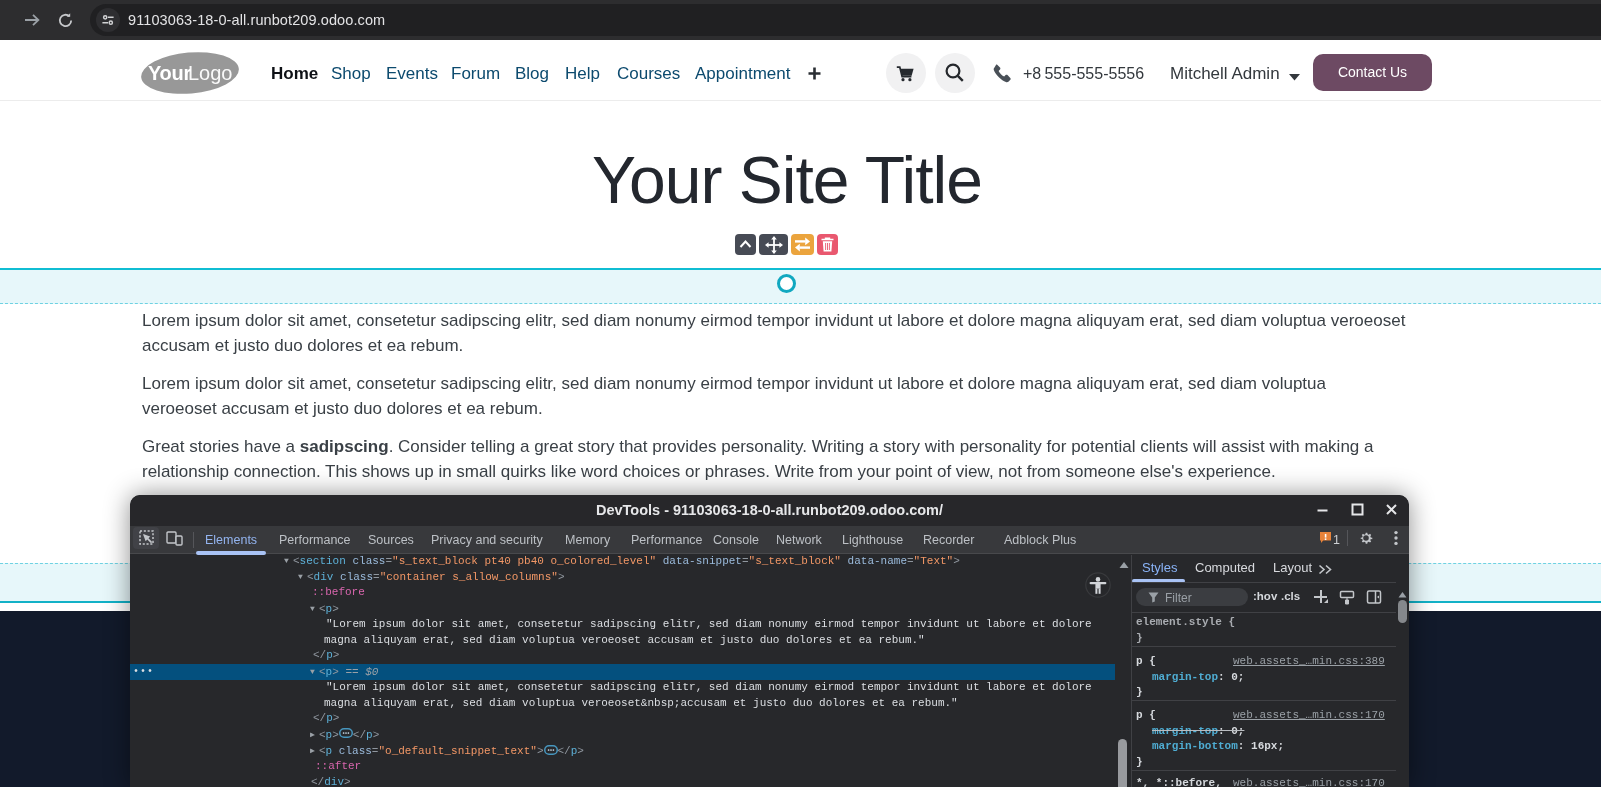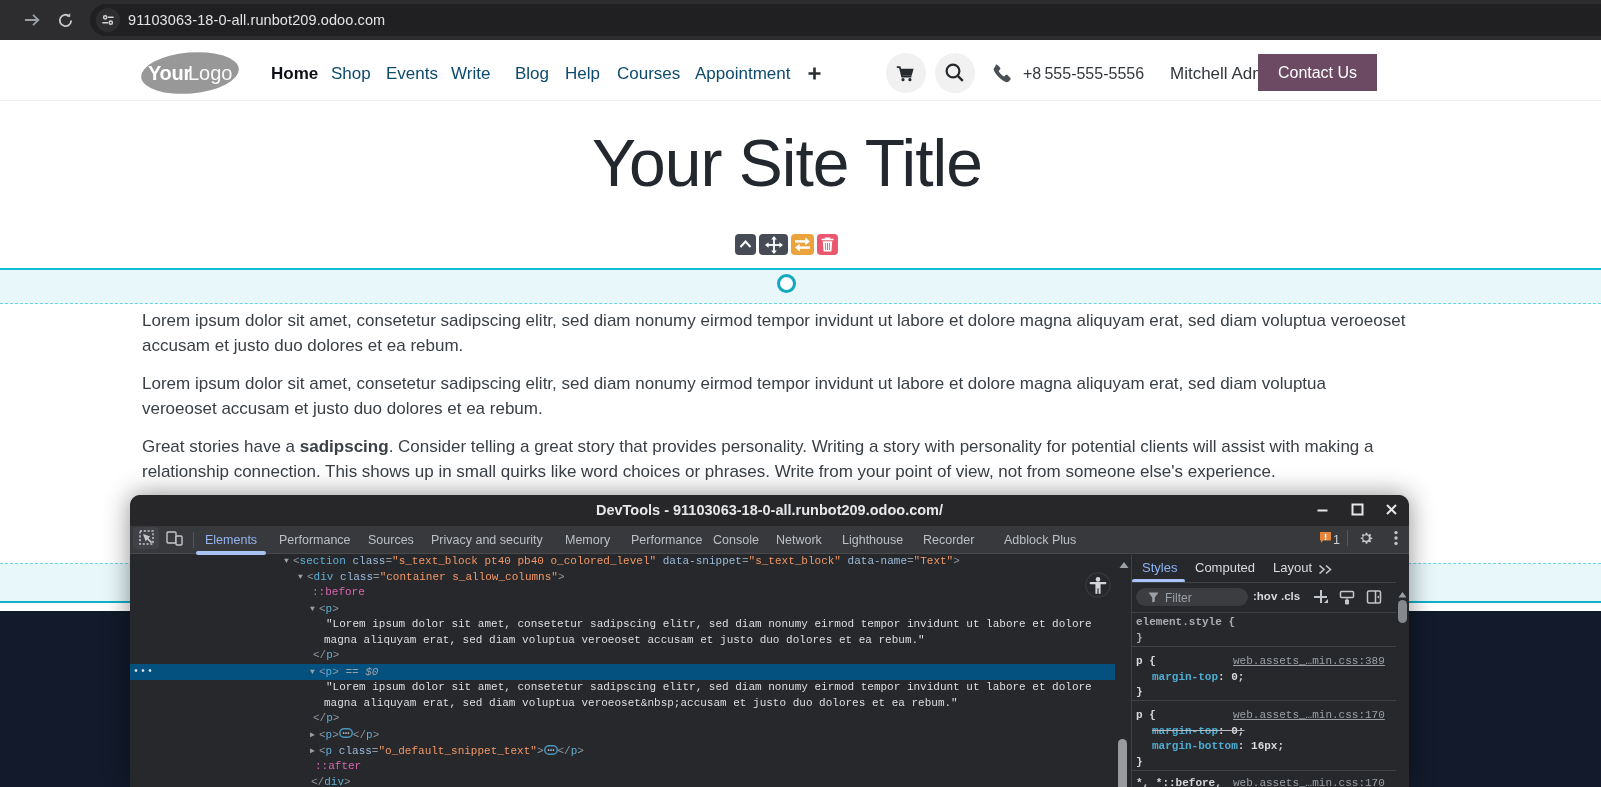--- a/index.html
+++ b/index.html
@@ -10,25 +10,25 @@
   #topbar { position:absolute; left:0; top:0; width:1601px; height:40px; background:#2d2d2f; }
   #urlpill { position:absolute; left:90px; top:4px; width:1511px; height:32px;
     background:#202022; border-radius:16px 0 0 16px; }
   #urltxt { position:absolute; left:128px; top:12px; font-size:14.5px; color:#e3e3e5; letter-spacing:0.1px; }
   
   #header { position:absolute; left:0; top:40px; width:1601px; height:61px; background:#fff;
     border-bottom:1px solid #ececec; }
   .nav { position:absolute; top:24px; font-size:17px; color:#0c4a6e; }
   .nav.active { color:#0e1116; font-weight:700; }
   .hcirc { position:absolute; top:13px; width:40px; height:40px; border-radius:50%; background:#f1f1f2; }
-  #contact { position:absolute; left:1258px; top:14px; width:119px; height:37px;
-    background:#6d4a63; border-radius:0; color:#fff; font-size:16px; font-weight:500;
+  #contact { position:absolute; left:1313px; top:14px; width:119px; height:37px;
+    background:#6d4a63; border-radius:10px; color:#fff; font-size:14px; font-weight:500;
     text-align:center; line-height:37px; }
   
-  #h1wrap { position:absolute; left:0; top:130px; width:1574px; text-align:center; }
+  #h1wrap { position:absolute; left:0; top:147px; width:1574px; text-align:center; }
   #h1wrap h1 { font-size:66px; font-weight:500; color:#23272e; letter-spacing:-1.0px; line-height:66px;}
   .tbtn { position:absolute; top:234px; height:21px; border-radius:4px; }
   #dz1 { position:absolute; left:0; top:268px; width:1601px; height:36px;
     background:#e7f7fa; border-top:2.5px solid #10bdd3; border-bottom:1px dashed #6ed2e2; }
   #dz1c { position:absolute; left:777px; top:274px; width:19px; height:19px; border-radius:50%;
     background:#fff; border:3px solid #11a8c0; }
   #content { position:absolute; left:142px; top:308px; width:1330px;
     font-size:17px; line-height:25px; color:#3a4046; }
   #content p { margin:0 0 13px 0; }
   #dz2 { position:absolute; left:0; top:563px; width:1601px; height:39.5px;
@@ -84,21 +84,21 @@
 
 <div id="header">
   <svg class="abs" style="left:138px;top:9px" width="104" height="48" viewBox="0 0 104 48">
     <ellipse cx="52" cy="24" rx="49" ry="20.5" fill="#989898" transform="rotate(-5 52 24)"></ellipse>
     <text x="10" y="31" font-size="20" font-weight="700" fill="#fff" letter-spacing="-0.3">Your</text>
     <text x="50" y="31" font-size="20" font-weight="400" fill="#fff" opacity="0.95">Logo</text>
   </svg>
   <div class="nav active" style="left:271px">Home</div>
   <div class="nav" style="left:331px">Shop</div>
   <div class="nav" style="left:386px">Events</div>
-  <div class="nav" style="left:451px">Write</div>
+  <div class="nav" style="left:451px">Forum</div>
   <div class="nav" style="left:515px">Blog</div>
   <div class="nav" style="left:565px">Help</div>
   <div class="nav" style="left:617px">Courses</div>
   <div class="nav" style="left:695px">Appointment</div>
   <svg class="abs" style="left:807px;top:26px" width="15" height="15" viewBox="0 0 15 15">
     <path d="M7.5 1.5v12M1.5 7.5h12" stroke="#2a2e33" stroke-width="2.6"></path>
   </svg>
   <div class="hcirc" style="left:886px"></div>
   <svg class="abs" style="left:896px;top:26px" width="19" height="16" viewBox="0 0 19 16">
     <path d="M4.4 2.8h13.2l-2 6.9H6.1z" fill="#262a2f"></path>

